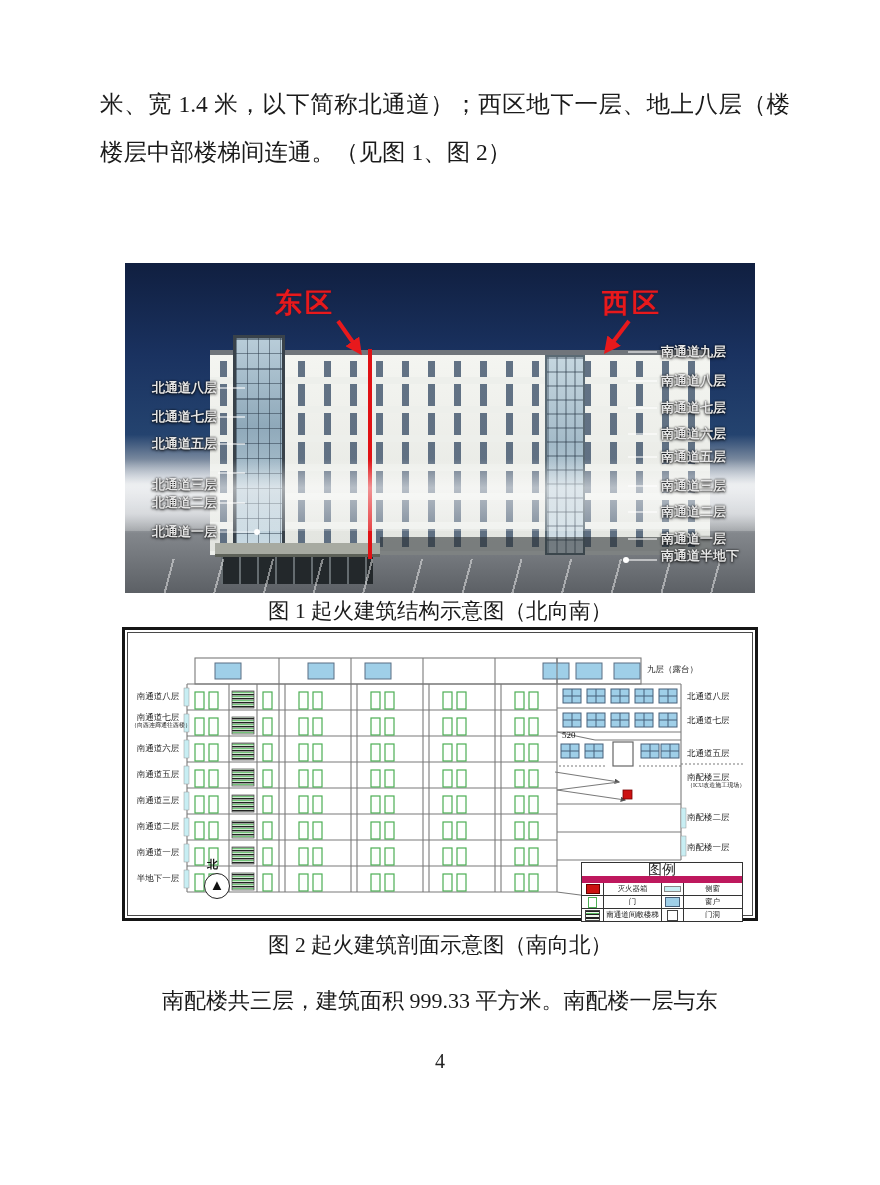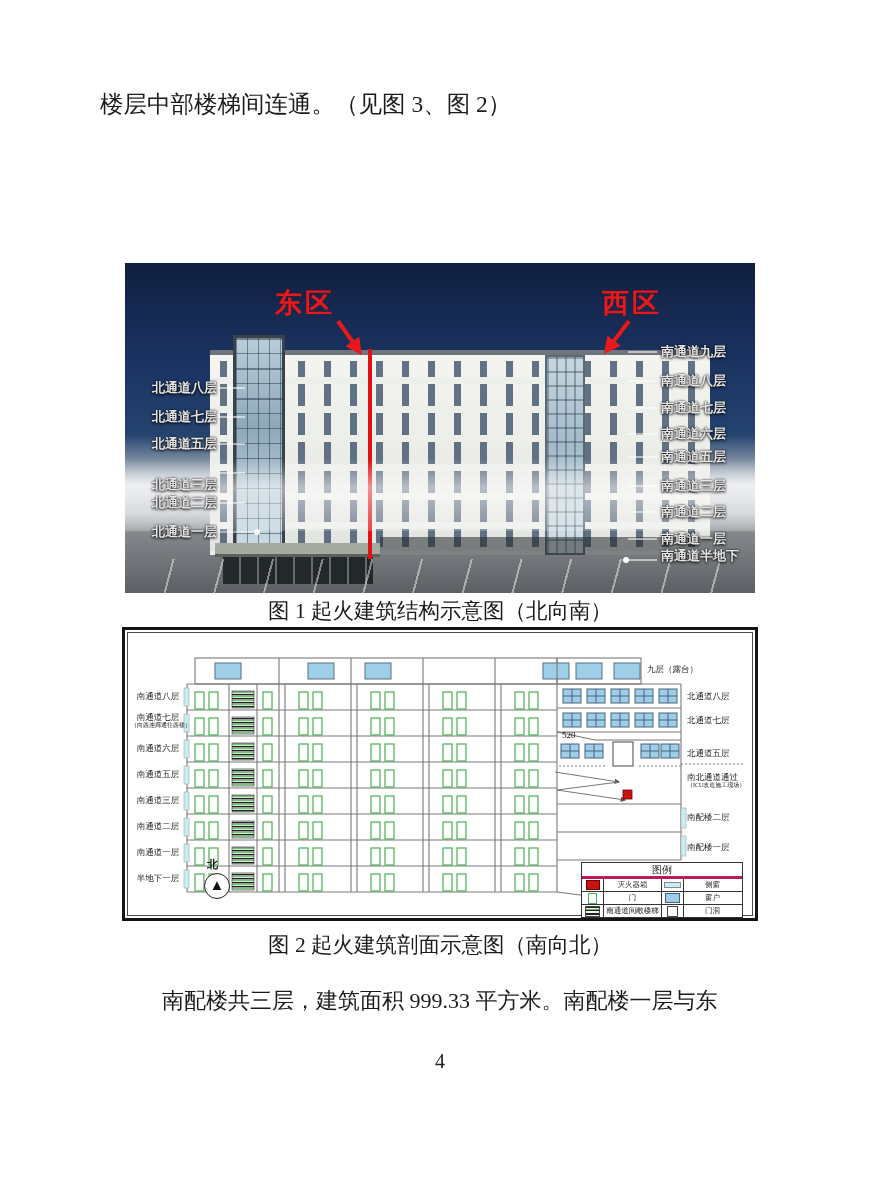--- a/index.html
+++ b/index.html
@@ -60,40 +60,41 @@
   .f2-inner{position:absolute;inset:2px;border:1px solid #4a4a4a;}
   .f2-svg{left:4px;top:4px;width:622px;height:280px;}
   .f2-label{font-size:8.5px;color:#222;line-height:10px;}
   .f2-label .sub{display:block;font-size:6px;line-height:7px;white-space:nowrap;}
   .f2-label.l{left:6px;width:54px;text-align:center;}
   .f2-label.r{left:562px;width:64px;text-align:left;}
   .f2-compass-circle{left:79px;top:243px;width:26px;height:26px;border:1.5px solid #222;border-radius:50%;
      box-sizing:border-box;background:#fff;text-align:center;line-height:22px;font-size:15px;color:#111;}
   .f2-compass-n{left:82px;top:227px;font-size:11px;font-weight:bold;color:#111;}
   .legend{left:456px;top:232px;width:160px;background:#fff;border:1px solid #333;font-size:7.5px;color:#222;}
-  .legend .ltitle{height:13px;line-height:13px;text-align:center;border-bottom:3px solid #be185d;font-size:10px;}
+  .legend .ltitle{height:13px;line-height:13px;text-align:center;border-bottom:7px solid #be185d;font-size:14px;}
   .legend .lrow{display:flex;height:12px;border-bottom:1px solid #333;}
   .legend .lrow:last-child{border-bottom:none;}
   .legend .ci{width:21px;border-right:1px solid #333;display:flex;align-items:center;justify-content:center;}
   .legend .ct{width:57px;border-right:1px solid #333;display:flex;align-items:center;justify-content:center;}
   .legend .ct:last-child{border-right:none;}
   .ic-ext{width:12px;height:8px;background:#cc1111;border:1px solid #660000;}
   .ic-sidewin{width:15px;height:4px;background:#c8eef3;border:1px solid #888;}
   .ic-door{width:7px;height:9px;background:#fff;border:1.3px solid #4cae54;}
   .ic-win{width:13px;height:8px;background:#9fcfe8;border:1px solid #46607a;}
   .ic-stair{width:13px;height:9px;border:1px solid #444;
      background:repeating-linear-gradient(180deg,#222 0 1.2px,#eef7ee 1.2px 2.4px,#55b85c 2.4px 3.2px);}
   .ic-open{width:9px;height:9px;background:#fff;border:1.6px solid #444;}
   .f2-caption{top:930px;}
 </style>
 </head>
 <body>
 
 <div class="abs bodytext">
-  <div class="bline">楼层中部楼梯间连通。（见图 3、图 2）</div>
+  <div class="bline just">米、宽 1.4 米，以下简称北通道）；西区地下一层、地上八层（楼</div>
+  <div class="bline">楼层中部楼梯间连通。（见图 1、图 2）</div>
 </div>
 
 <div class="abs fig1">
   <div class="abs f1-sky"></div>
 
   <div class="abs f1-parapet"></div>
   <div class="abs f1-facade">
     <div class="f1-windows"></div>
     <div class="f1-floorbands"></div>
   </div>
@@ -381,21 +382,21 @@
   <div class="abs f2-label l" style="top:139px;"><span>南通道五层</span></div>
   <div class="abs f2-label l" style="top:165px;"><span>南通道三层</span></div>
   <div class="abs f2-label l" style="top:191px;"><span>南通道二层</span></div>
   <div class="abs f2-label l" style="top:217px;"><span>南通道一层</span></div>
   <div class="abs f2-label l" style="top:243px;"><span>半地下一层</span></div>
 
   <div class="abs f2-label" style="left:522px;top:34px;width:100px;white-space:nowrap;"><span>九层（露台）</span></div>
   <div class="abs f2-label r" style="top:61px;"><span>北通道八层</span></div>
   <div class="abs f2-label r" style="top:85px;"><span>北通道七层</span></div>
   <div class="abs f2-label r" style="top:118px;"><span>北通道五层</span></div>
-  <div class="abs f2-label r" style="top:142px;"><span>南北通道通过</span><span class="sub">（ICU改造施工现场）</span></div>
+  <div class="abs f2-label r" style="top:142px;"><span>南配楼三层</span><span class="sub">（ICU改造施工现场）</span></div>
   <div class="abs f2-label r" style="top:182px;"><span>南配楼二层</span></div>
   <div class="abs f2-label r" style="top:212px;"><span>南配楼一层</span></div>
 
   <div class="abs f2-compass-n">北</div>
   <div class="abs f2-compass-circle">▲</div>
 
   <div class="abs legend">
     <div class="ltitle">图例</div>
     <div class="lrow">
       <div class="ci">

